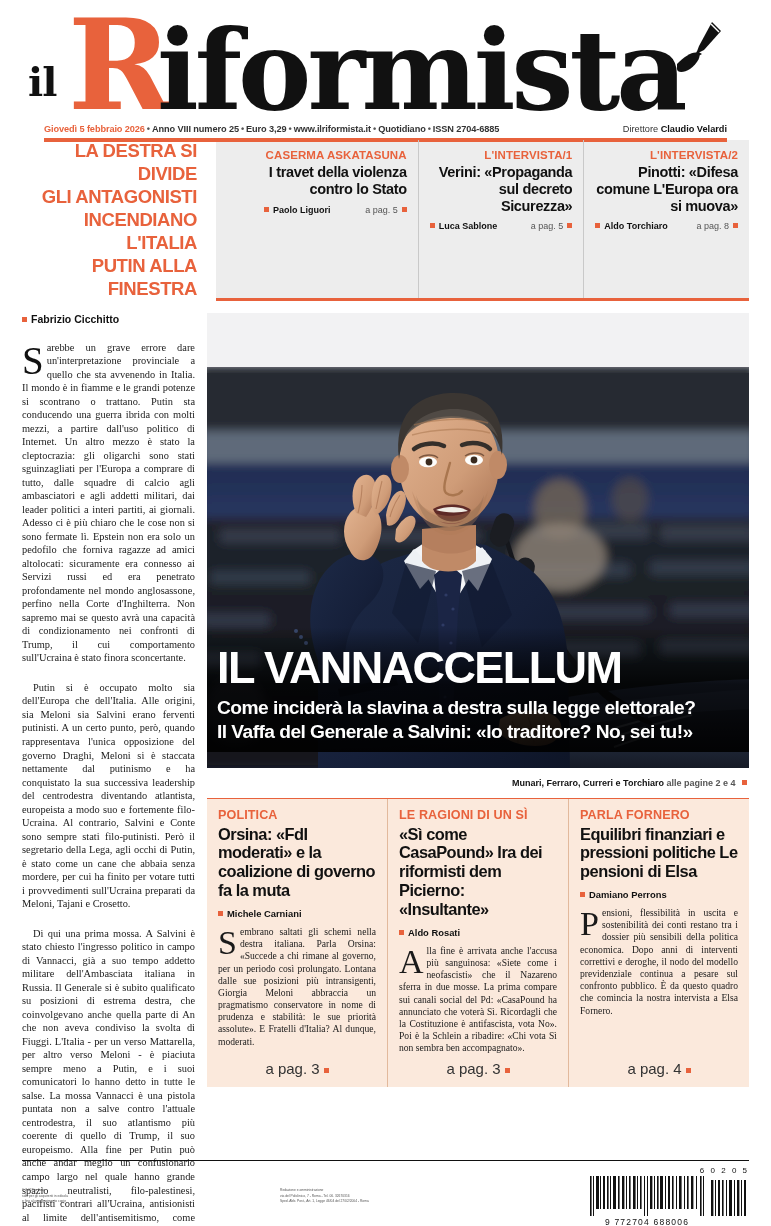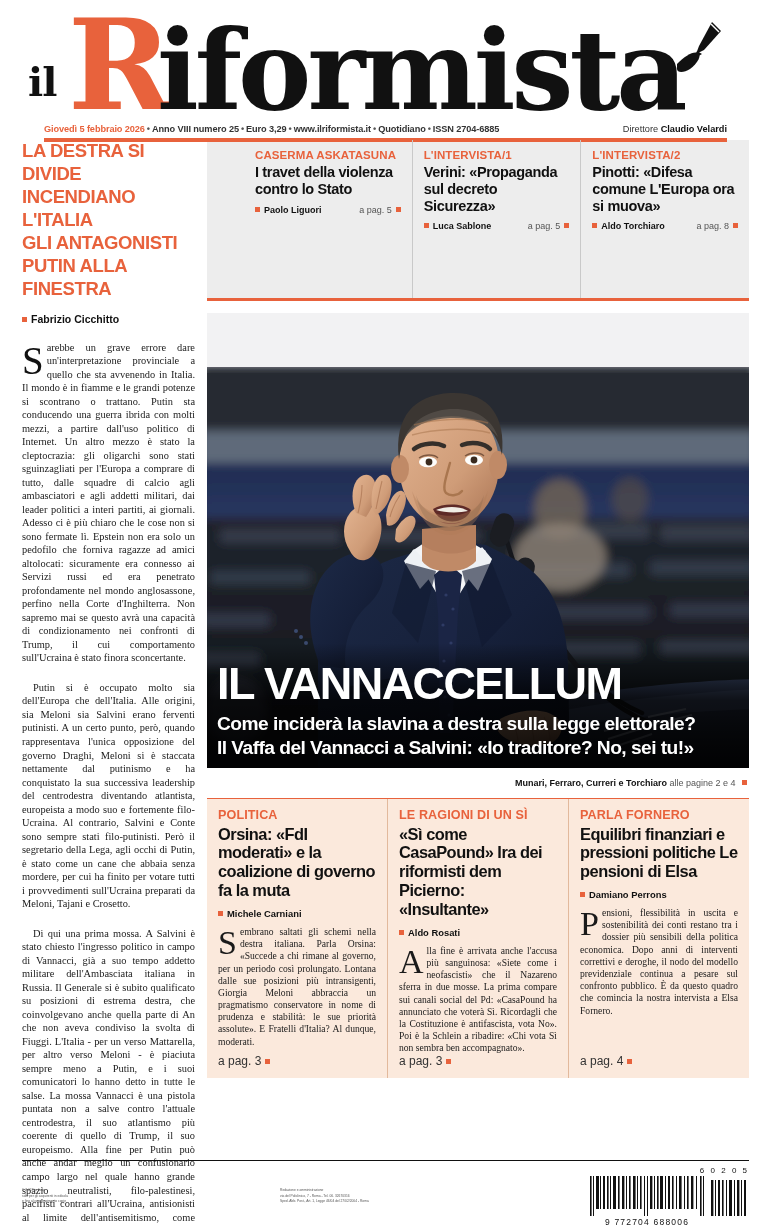--- a/index.html
+++ b/index.html
@@ -86,22 +86,23 @@
     font-size:9.2px;
     color:#333;
     white-space:nowrap;
   }
   .director b{color:#111;}
 
   
   .topstrip{
     margin:10px 22px 12px 22px;
     display:flex;
-    gap:0;
+    gap:9px;
     align-items:stretch;
+    text-align:right;
   }
   .hero-kicker{
     width:185px;
     flex:0 0 185px;
     padding-right:10px;
     box-sizing:border-box;
   }
   .hero-kicker div{
     color:#E8623C;
     font-weight:700;
@@ -209,21 +210,21 @@
     position:relative;
     width:100%;
     height:455px;
     overflow:hidden;
     background:#1b2230;
   }
   .photo svg{display:block;width:100%;height:100%;}
 
   .headline-box{
     position:absolute;
-    left:0;right:0;bottom:0;
+    left:0;right:0;bottom:16px;
     padding:0 8px 8px 10px;
     box-sizing:border-box;
     background:linear-gradient(to bottom, rgba(0,0,0,0) 0%, rgba(0,0,0,0.35) 18%, rgba(0,0,0,0.80) 46%, rgba(0,0,0,0.93) 100%);
   }
   .hl-main{
     font-weight:700;
     font-size:45px;
     line-height:1.0;
     color:#fff;
     letter-spacing:-1.6px;
@@ -239,21 +240,21 @@
   }
   .hl-credit{
     margin-top:6px;
     text-align:right;
     font-size:9px;
     color:#333;
     background:#fff;
     padding:4px 2px 1px 0;
   }
   .hl-credit b{color:#111;}
-  .hl-credit .pg{color:#555;font-weight:400;}
+  .hl-credit .pg{color:#555;font-weight:700;}
 
   
   .bottom3{
     margin-top:9px;
     display:flex;
     background:#FBE9DC;
     border-top:1px solid #E8623C;
   }
   .b3col{
     flex:1;
@@ -294,23 +295,23 @@
     hyphens:auto;
     flex:1;
   }
   .b3body::first-letter{
     float:left;
     font-size:34px;
     line-height:0.82;
     padding:3px 3px 0 0;
   }
   .b3foot{
-    margin-top:0;
-    text-align:left;
-    font-size:12px;
+    margin-top:6px;
+    text-align:center;
+    font-size:15px;
     color:#333;
   }
 
   
   .footer{
     position:absolute;
     left:0;right:0;bottom:0;
     height:72px;
     padding:0 22px;
     box-sizing:border-box;
@@ -370,22 +371,22 @@
       <div class="director">
         <span>Direttore</span>
         <b>Claudio Velardi</b>
       </div>
     </div>
   </div>
 
   <div class="topstrip">
     <div class="hero-kicker">
       <div>LA DESTRA SI DIVIDE</div>
+      <div>GLI ANTAGONISTI</div>
       <div>INCENDIANO L'ITALIA</div>
-      <div>GLI ANTAGONISTI</div>
       <div>PUTIN ALLA FINESTRA</div>
     </div>
 
     <div class="boxes">
       <div class="nbox">
         <div class="kick">CASERMA ASKATASUNA</div>
         <div class="ttl">I travet della violenza contro lo Stato</div>
         <div class="foot">
           <span class="auth"><span class="sq"></span><span>Paolo Liguori</span></span>
           <span class="pg"><span>a pag. 5</span><span class="sq-after"></span></span>
@@ -610,21 +611,21 @@
 
             <path d="M212 178 C224 210 274 212 288 178 C282 208 266 222 250 222 C232 222 218 206 212 178 Z" fill="#b07a56" opacity="0.35"></path>
 
             <path d="M216 182 C226 212 272 214 284 182 C280 206 266 218 250 218 C234 218 221 206 216 182 Z" fill="#6b5541" opacity="0.2"></path>
           </g>
         </svg>
 
         <div class="headline-box">
           <div class="hl-main">IL VANNACCELLUM</div>
           <div class="hl-sub">Come inciderà la slavina a destra sulla legge elettorale?</div>
-          <div class="hl-sub" style="margin-top:1px">Il Vaffa del Vannacci a Salvini: «Io traditore? No, sei tu!»</div>
+          <div class="hl-sub" style="margin-top:1px">Il Vaffa del Generale a Salvini: «Io traditore? No, sei tu!»</div>
         </div>
       </div>
 
       <div class="hl-credit">
         <b>Munari, Ferraro, Curreri e Torchiaro</b>
         <span class="pg">alle pagine 2 e 4</span>
         <span class="sq-after"></span>
       </div>
 
       <div class="bottom3">

